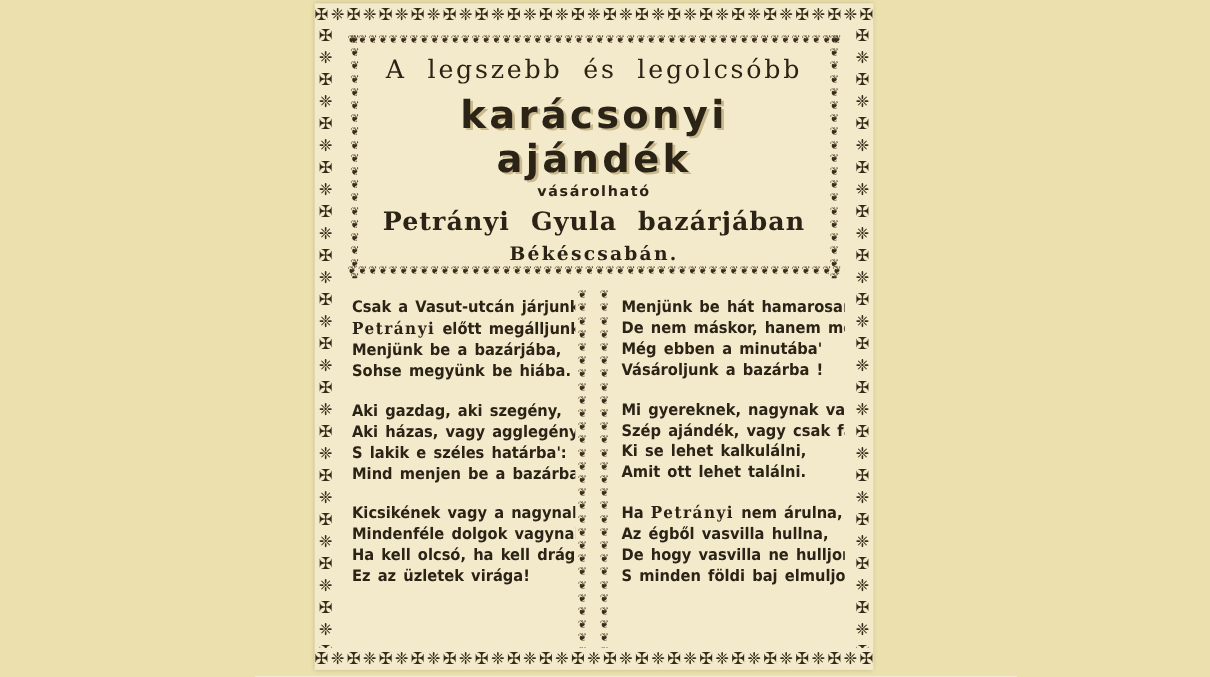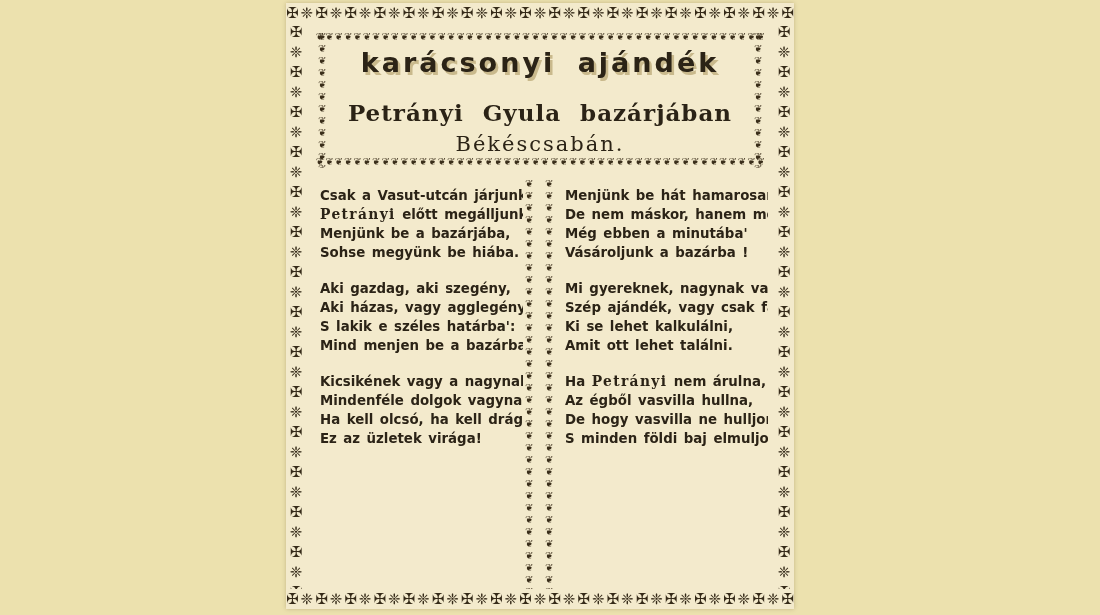--- a/index.html
+++ b/index.html
@@ -35,25 +35,25 @@
   }
   .lace{position:absolute;overflow:hidden;color:#3a2e1a;white-space:nowrap;user-select:none;}
   .lace-h{left:0;right:0;height:12px;font-size:10px;line-height:12px;letter-spacing:1px;}
   .lace-top{top:0;}
   .lace-bot{bottom:0;}
   .lace-v{top:0;bottom:0;width:12px;writing-mode:vertical-rl;text-orientation:upright;
           font-size:10px;line-height:12px;letter-spacing:1px;}
   .lace-left{left:0;}
   .lace-right{right:0;}
   .t1{font-family:"DejaVu Serif",serif;font-size:23px;letter-spacing:2.5px;word-spacing:9px;margin:4px 0 8px;}
-  .t2{font-family:"DejaVu Sans",sans-serif;font-weight:bold;font-size:27px;letter-spacing:3px;word-spacing:10px;
-      margin:0 0 21px;text-shadow:2.5px 2.5px 0 #c9b98c;}
+  .t2{font-family:"DejaVu Sans",sans-serif;font-weight:bold;font-size:35px;letter-spacing:3px;word-spacing:10px;
+      margin:0 0 2px;text-shadow:2.5px 2.5px 0 #c9b98c;}
   .t3{font-weight:bold;font-size:13px;letter-spacing:1.5px;margin:0 0 6px;}
   .t4{font-family:"DejaVu Serif",serif;font-weight:bold;font-size:23px;letter-spacing:1px;word-spacing:10px;margin:0 0 6px;}
-  .t5{font-family:"DejaVu Serif",serif;font-weight:normal;font-size:21px;letter-spacing:2px;margin:0;}
+  .t5{font-family:"DejaVu Serif",serif;font-weight:bold;font-size:17px;letter-spacing:2px;margin:0;}
   
   .columns{display:flex;margin:10px 2px 0;flex:0 0 auto;min-height:268px;}
   .col{flex:1;padding-top:8px;overflow:hidden;}
   .col-left{padding-left:8px;}
   .col-right{padding-left:10px;}
   .divider{flex:0 0 32px;display:flex;justify-content:space-between;overflow:hidden;}
   .div-strip{width:12px;overflow:hidden;writing-mode:vertical-rl;text-orientation:upright;
              font-size:10px;line-height:12px;letter-spacing:1px;color:#3a2e1a;white-space:nowrap;user-select:none;}
   .stanza{margin-bottom:17px;transform:scaleX(.92);transform-origin:left top;}
   .line{font-weight:bold;font-size:14.5px;line-height:19px;white-space:nowrap;letter-spacing:0;word-spacing:2px;}
@@ -71,21 +71,23 @@
       <div class="frame-v">✠❈✠❈✠❈✠❈✠❈✠❈✠❈✠❈✠❈✠❈✠❈✠❈✠❈✠❈✠❈✠❈✠❈✠❈✠❈✠❈✠❈✠❈✠❈✠❈✠❈✠❈✠❈✠❈✠❈✠❈</div>
 
       <div class="content">
 
         <div class="header-box">
           <span class="lace lace-h lace-top">❦❦❦❦❦❦❦❦❦❦❦❦❦❦❦❦❦❦❦❦❦❦❦❦❦❦❦❦❦❦❦❦❦❦❦❦❦❦❦❦❦❦❦❦❦❦❦❦❦❦❦❦❦❦❦❦❦❦❦❦</span>
           <span class="lace lace-h lace-bot">❦❦❦❦❦❦❦❦❦❦❦❦❦❦❦❦❦❦❦❦❦❦❦❦❦❦❦❦❦❦❦❦❦❦❦❦❦❦❦❦❦❦❦❦❦❦❦❦❦❦❦❦❦❦❦❦❦❦❦❦</span>
           <span class="lace lace-v lace-left">❦❦❦❦❦❦❦❦❦❦❦❦❦❦❦❦❦❦❦❦❦❦❦❦❦❦❦❦❦❦</span>
           <span class="lace lace-v lace-right">❦❦❦❦❦❦❦❦❦❦❦❦❦❦❦❦❦❦❦❦❦❦❦❦❦❦❦❦❦❦</span>
 
+          <div class="t1">A legszebb és legolcsóbb</div>
           <div class="t2">karácsonyi ajándék</div>
+          <div class="t3">vásárolható</div>
           <div class="t4">Petrányi Gyula bazárjában</div>
           <div class="t5">Békéscsabán.</div>
         </div>
 
         <div class="columns">
 
           <div class="col col-left">
             <div class="stanza">
               <div class="line">Csak a Vasut-utcán járjunk,</div>
               <div class="line"><span class="brand">Petrányi</span><span> előtt megálljunk,</span></div>

